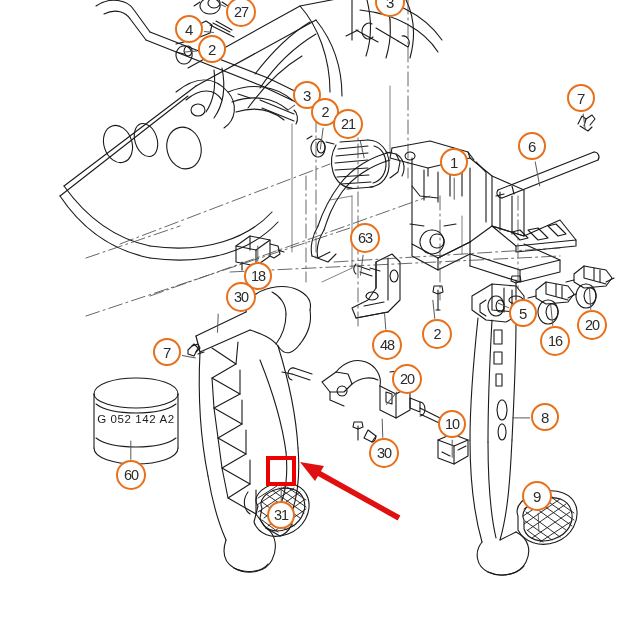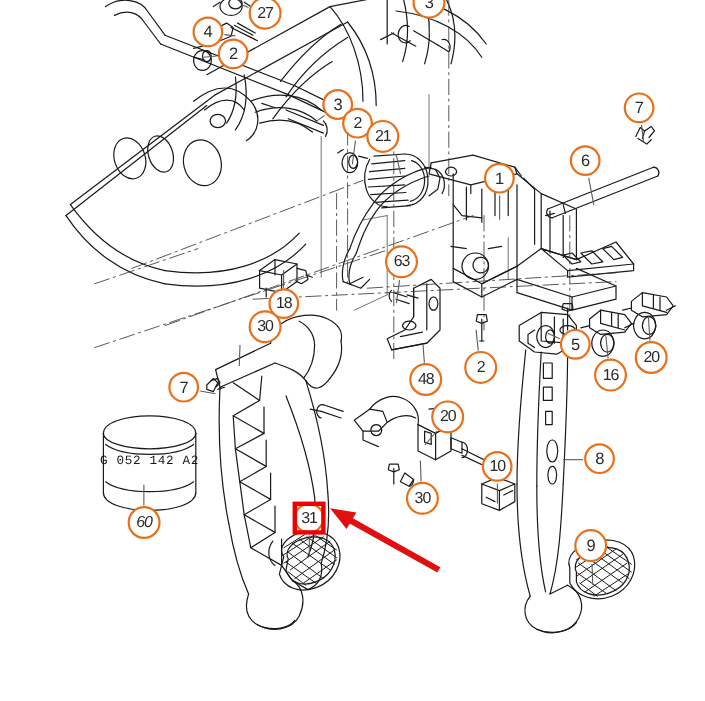--- a/index.html
+++ b/index.html
@@ -25,38 +25,39 @@
     color:#2b2b2b;
     font-family:"Liberation Sans",sans-serif;
     font-size:15px;
     line-height:1;
     letter-spacing:-0.5px;
     white-space:nowrap;
   }
   .callout.wide{letter-spacing:-1px;font-size:14.5px;}
   .callout.hl{
     border-radius:50%;
+    margin-top:44px;
   }
   .hl-box{
     position:absolute;
     transform:translate(-50%,-50%);
     border:4px solid #EE0000;
     background:transparent;
     box-sizing:border-box;
   }
   .leader{
     position:absolute;
     background:#5a5a5a;
     transform-origin:0 50%;
     height:1.4px;
   }
   .tub-label{
     position:absolute;
     transform:translate(-50%,-50%);
-    font-family:Liberation Mono, monospace;
+    font-family:Liberation Sans, sans-serif;
     font-size:11.5px;
     color:#1a1a1a;
     letter-spacing:0.6px;
     white-space:nowrap;
   }
 </style>
 </head>
 <body>
 
 <div id="diagram-root">
@@ -517,21 +518,21 @@
       <div class="callout" style="left: 167px; top: 352px; width: 28px; height: 28px;">7</div>
       <div class="leader" style="left: 396.638px; top: 391.191px; width: 17.2488px; transform: rotate(130.365deg);"></div>
       <div class="callout wide" style="left: 407px; top: 379px; width: 30px; height: 30px;">20</div>
       <div class="leader" style="left: 530px; top: 417px; width: 18px; transform: rotate(180deg);"></div>
       <div class="callout" style="left: 545px; top: 417px; width: 28px; height: 28px;">8</div>
       <div class="leader" style="left: 452px; top: 439px; width: 18px; transform: rotate(90deg);"></div>
       <div class="callout wide" style="left: 452px; top: 424px; width: 28px; height: 28px; text-align: center;">10</div>
       <div class="leader" style="left: 383.429px; top: 437.01px; width: 19.0179px; transform: rotate(-92.0454deg);"></div>
       <div class="callout wide" style="left: 384px; top: 453px; width: 30px; height: 30px;">30</div>
       <div class="leader" style="left: 131px; top: 459px; width: 19px; transform: rotate(-90deg);"></div>
-      <div class="callout wide" style="left: 131px; top: 475px; width: 30px; height: 30px; font-style: italic;">60</div>
+      <div class="callout wide" style="left: 131px; top: 475px; width: 30px; height: 30px;">60</div>
       <div class="leader" style="left: 537.571px; top: 511.99px; width: 19.0179px; transform: rotate(87.9546deg);"></div>
       <div class="callout" style="left: 537px; top: 496px; width: 30px; height: 30px;">9</div>
       <div class="leader" style="left: 281px; top: 486px; width: 18px; transform: rotate(90deg);"></div>
       <div class="callout wide hl" style="left: 281px; top: 471px; width: 28px; height: 28px;">31</div>
       <div class="hl-box" style="left: 281px; top: 471px; width: 30px; height: 30px; border-color: rgb(238, 0, 0);"></div>
     </div>
 
 </div>
 
 </body></html>

